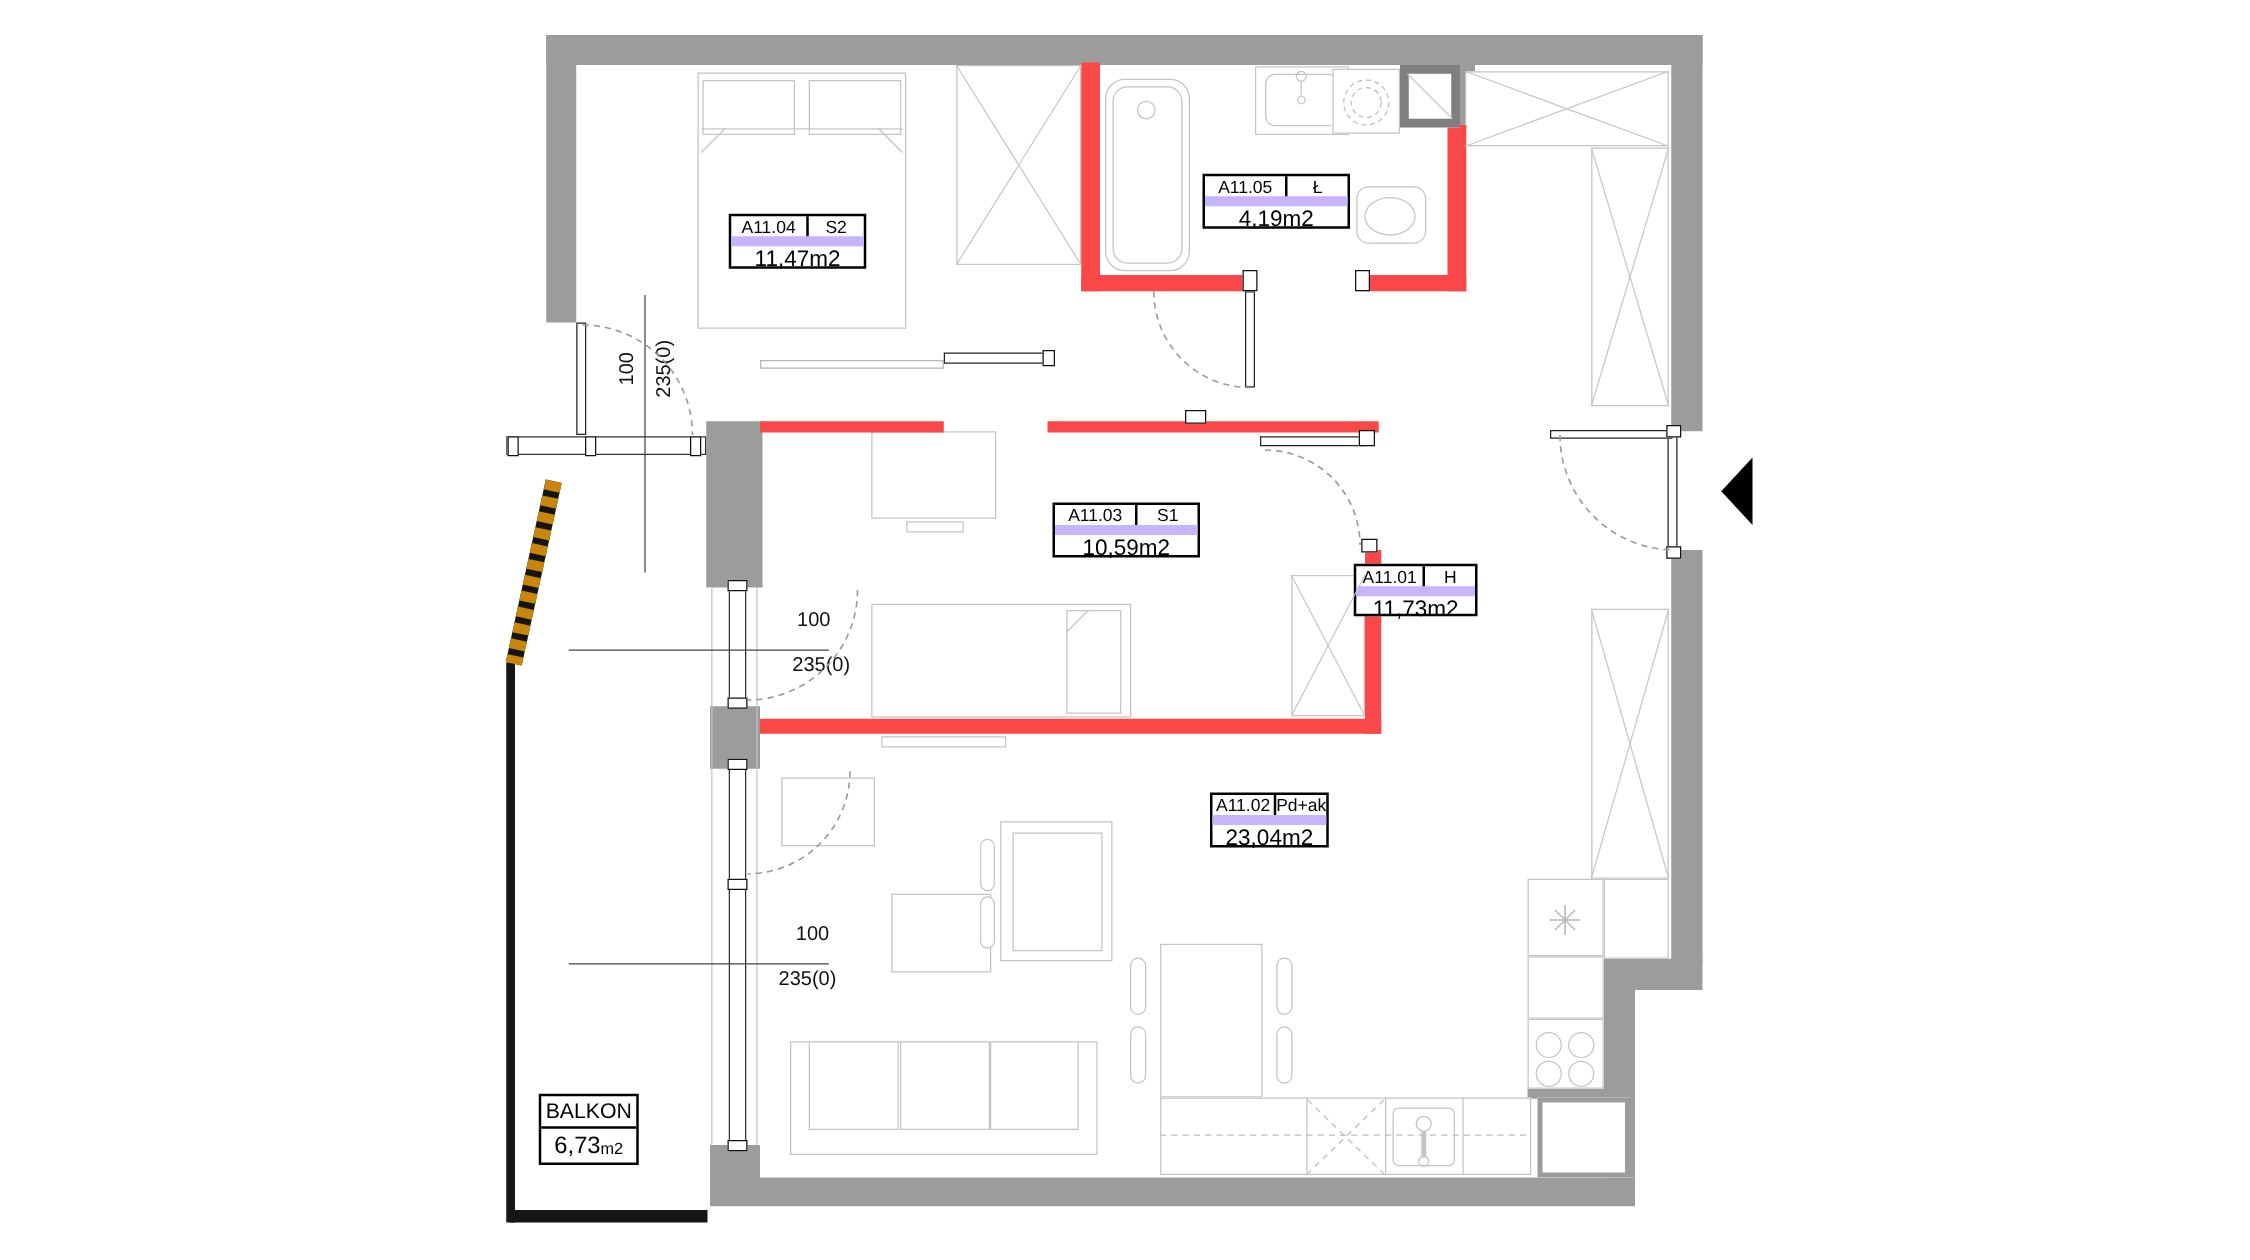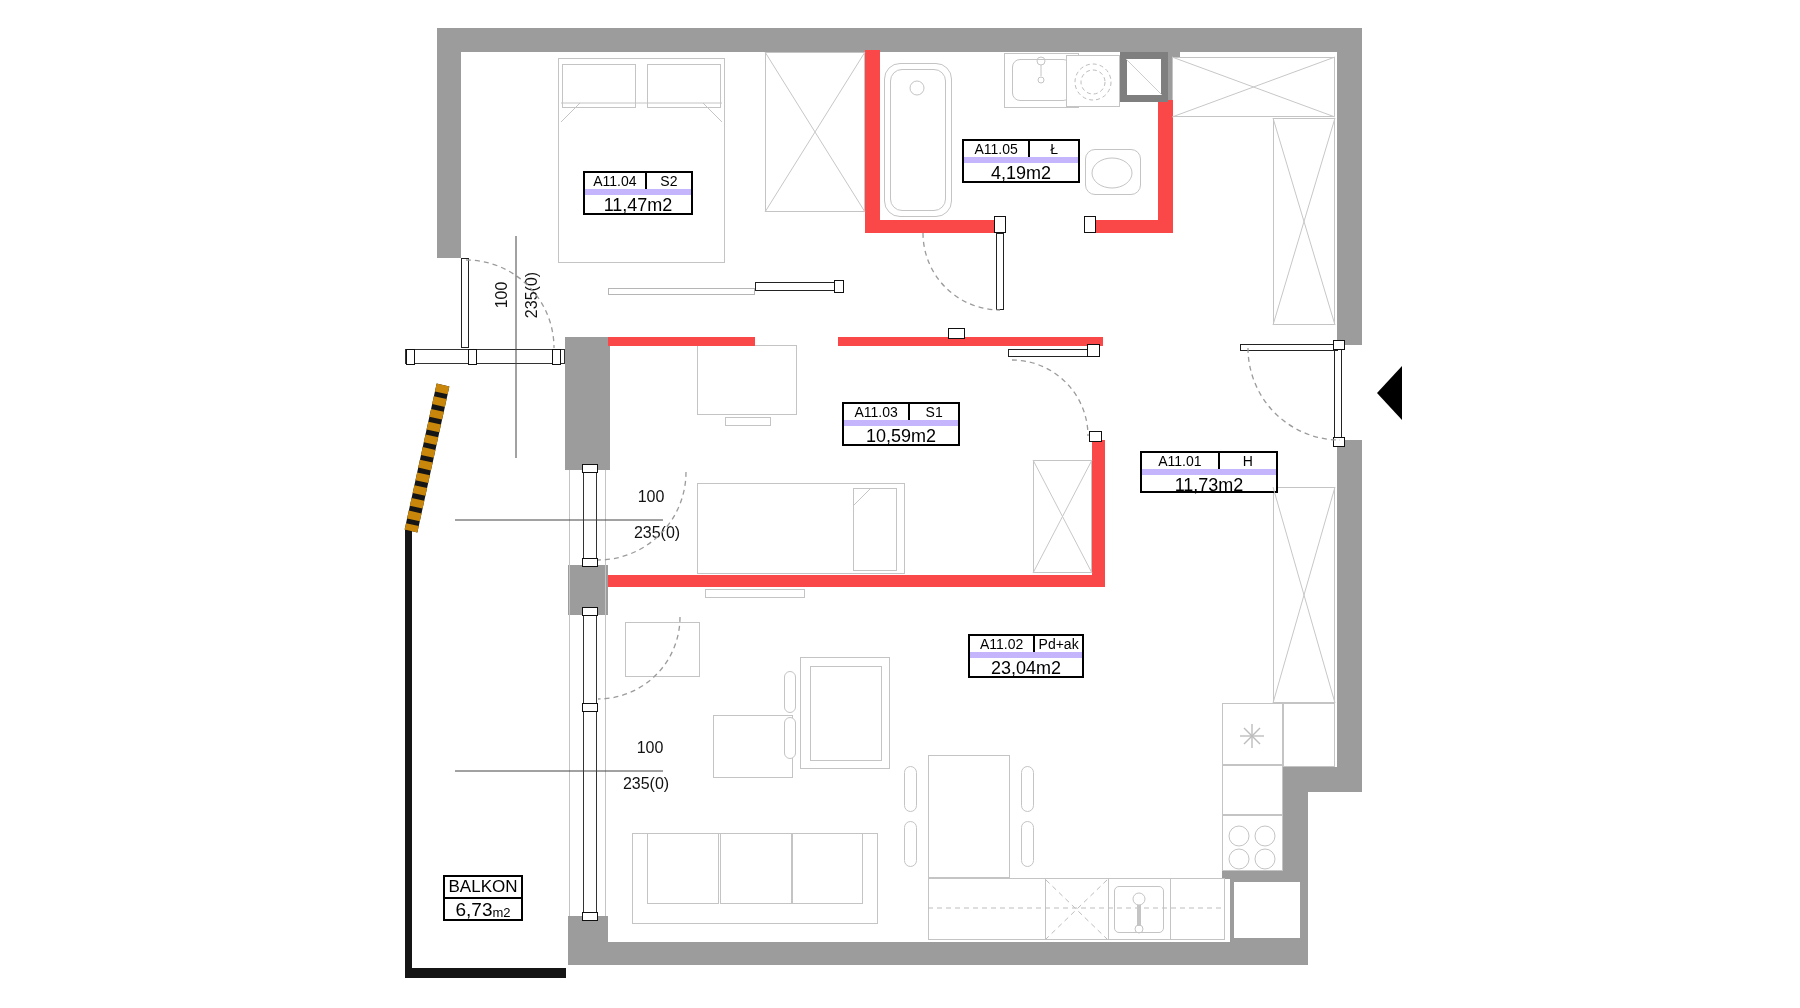--- a/index.html
+++ b/index.html
@@ -12,21 +12,21 @@
   .thin{background:var(--furniture-line,#c4c4c4);}
   .win{background:#fff;border:1px solid #333;}
   .leaf{background:#fff;border:1.5px solid #222;}
   .hw{background:#fff;border:1.5px solid #111;}
   .thinwall{background:#fff;border:1px solid #b5b5b5;}
   .rail{background:var(--railing-black,#151515);}
   .shaft{background:#fff;border:7px solid var(--shaft-grey,#7f7f7f);}
   .niche{background:#fff;border:4px solid var(--wall-grey,#9c9c9c);}
   .cap{border:1px solid var(--furniture-line,#c4c4c4);background:#fff;border-radius:7px;}
   .rlabel{background:#fff;border:2px solid #000;display:flex;flex-direction:column;z-index:8;}
-  .rlabel .r1{display:flex;height:20px;border-bottom:6px solid #c4b5fd;}
+  .rlabel .r1{display:flex;height:20px;border-bottom:8px solid #c4b5fd;}
   .rlabel .c1{flex:1.35;border-right:2px solid #000;display:flex;align-items:center;justify-content:center;font-size:14px;}
   .rlabel .c2{flex:1;display:flex;align-items:center;justify-content:center;font-size:14px;}
   .rlabel .r2{flex:1;display:flex;align-items:center;justify-content:center;font-size:18px;}
   .dimtxt{font-size:16px;color:#111;text-align:center;z-index:7;}
   .rot{transform:rotate(-90deg);}
   svg.overlay{position:absolute;left:0;top:0;z-index:9;pointer-events:none;}
   .z2{z-index:2}.z3{z-index:3}.z4{z-index:4}.z5{z-index:5}
   .balk{background:#fff;border:2px solid #000;display:flex;flex-direction:column;z-index:8;}
   .balk .b1{height:24px;border-bottom:2px solid #000;display:flex;align-items:center;justify-content:center;font-size:17px;}
   .balk .b2{flex:1;display:flex;align-items:center;justify-content:center;font-size:19px;}
@@ -158,35 +158,35 @@
       </div>
     <div class="r2">4,19m2</div>
   </div>
   <div class="abs rlabel" style="left:842px;top:402px;width:118px;height:44px">
     <div class="r1">
         <div class="c1">A11.03</div>
         <div class="c2">S1</div>
       </div>
     <div class="r2">10,59m2</div>
   </div>
-  <div class="abs rlabel" style="left:1140px;top:451px;width:138px;height:42px">
+  <div class="abs rlabel" style="left:1083px;top:451px;width:99px;height:42px">
     <div class="r1">
         <div class="c1">A11.01</div>
         <div class="c2">H</div>
       </div>
     <div class="r2">11,73m2</div>
   </div>
-  <div class="abs rlabel" style="left:968px;top:634px;width:116px;height:44px">
+  <div class="abs rlabel" style="left:968px;top:634px;width:95px;height:44px">
     <div class="r1">
         <div class="c1">A11.02</div>
         <div class="c2">Pd+ak</div>
       </div>
     <div class="r2">23,04m2</div>
   </div>
-  <div class="abs balk" style="left:443px;top:875px;width:80px;height:46px">
+  <div class="abs balk" style="left:431px;top:875px;width:80px;height:57px">
     <div class="b1">BALKON</div>
     <div class="b2">
         <span>6,73</span>
         <span class="unit">m2</span>
       </div>
   </div>
 
   <div class="abs dimtxt rot" style="left:472px;top:286px;width:60px;height:18px">100</div>
   <div class="abs dimtxt rot" style="left:500px;top:286px;width:64px;height:18px">235(0)</div>
   <div class="abs dimtxt" style="left:620px;top:488px;width:62px;height:20px">100</div>

